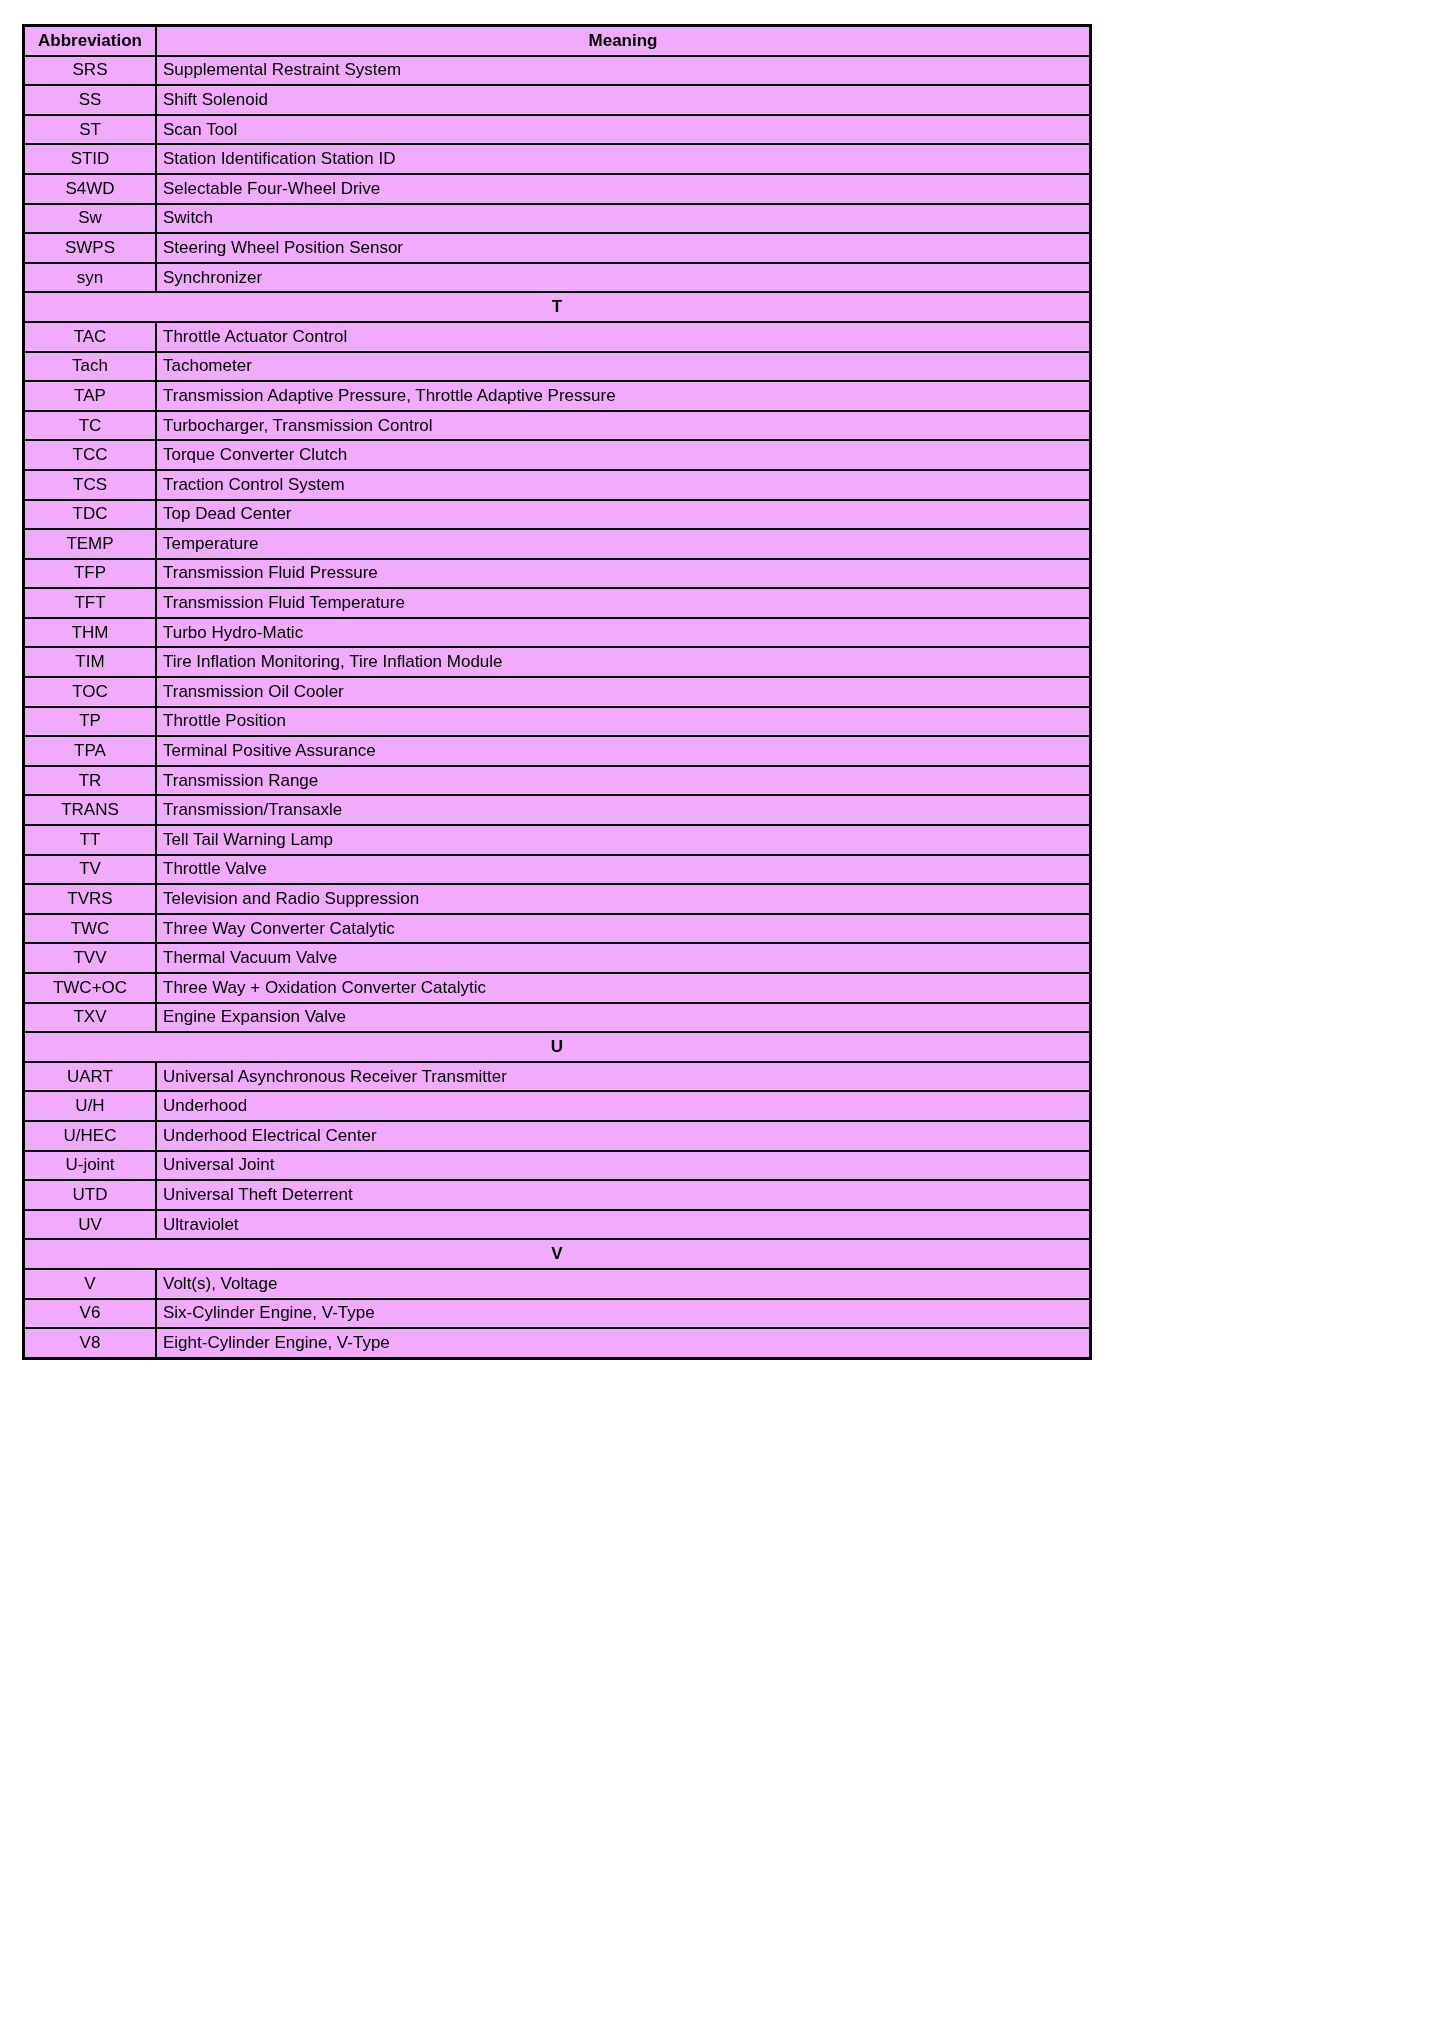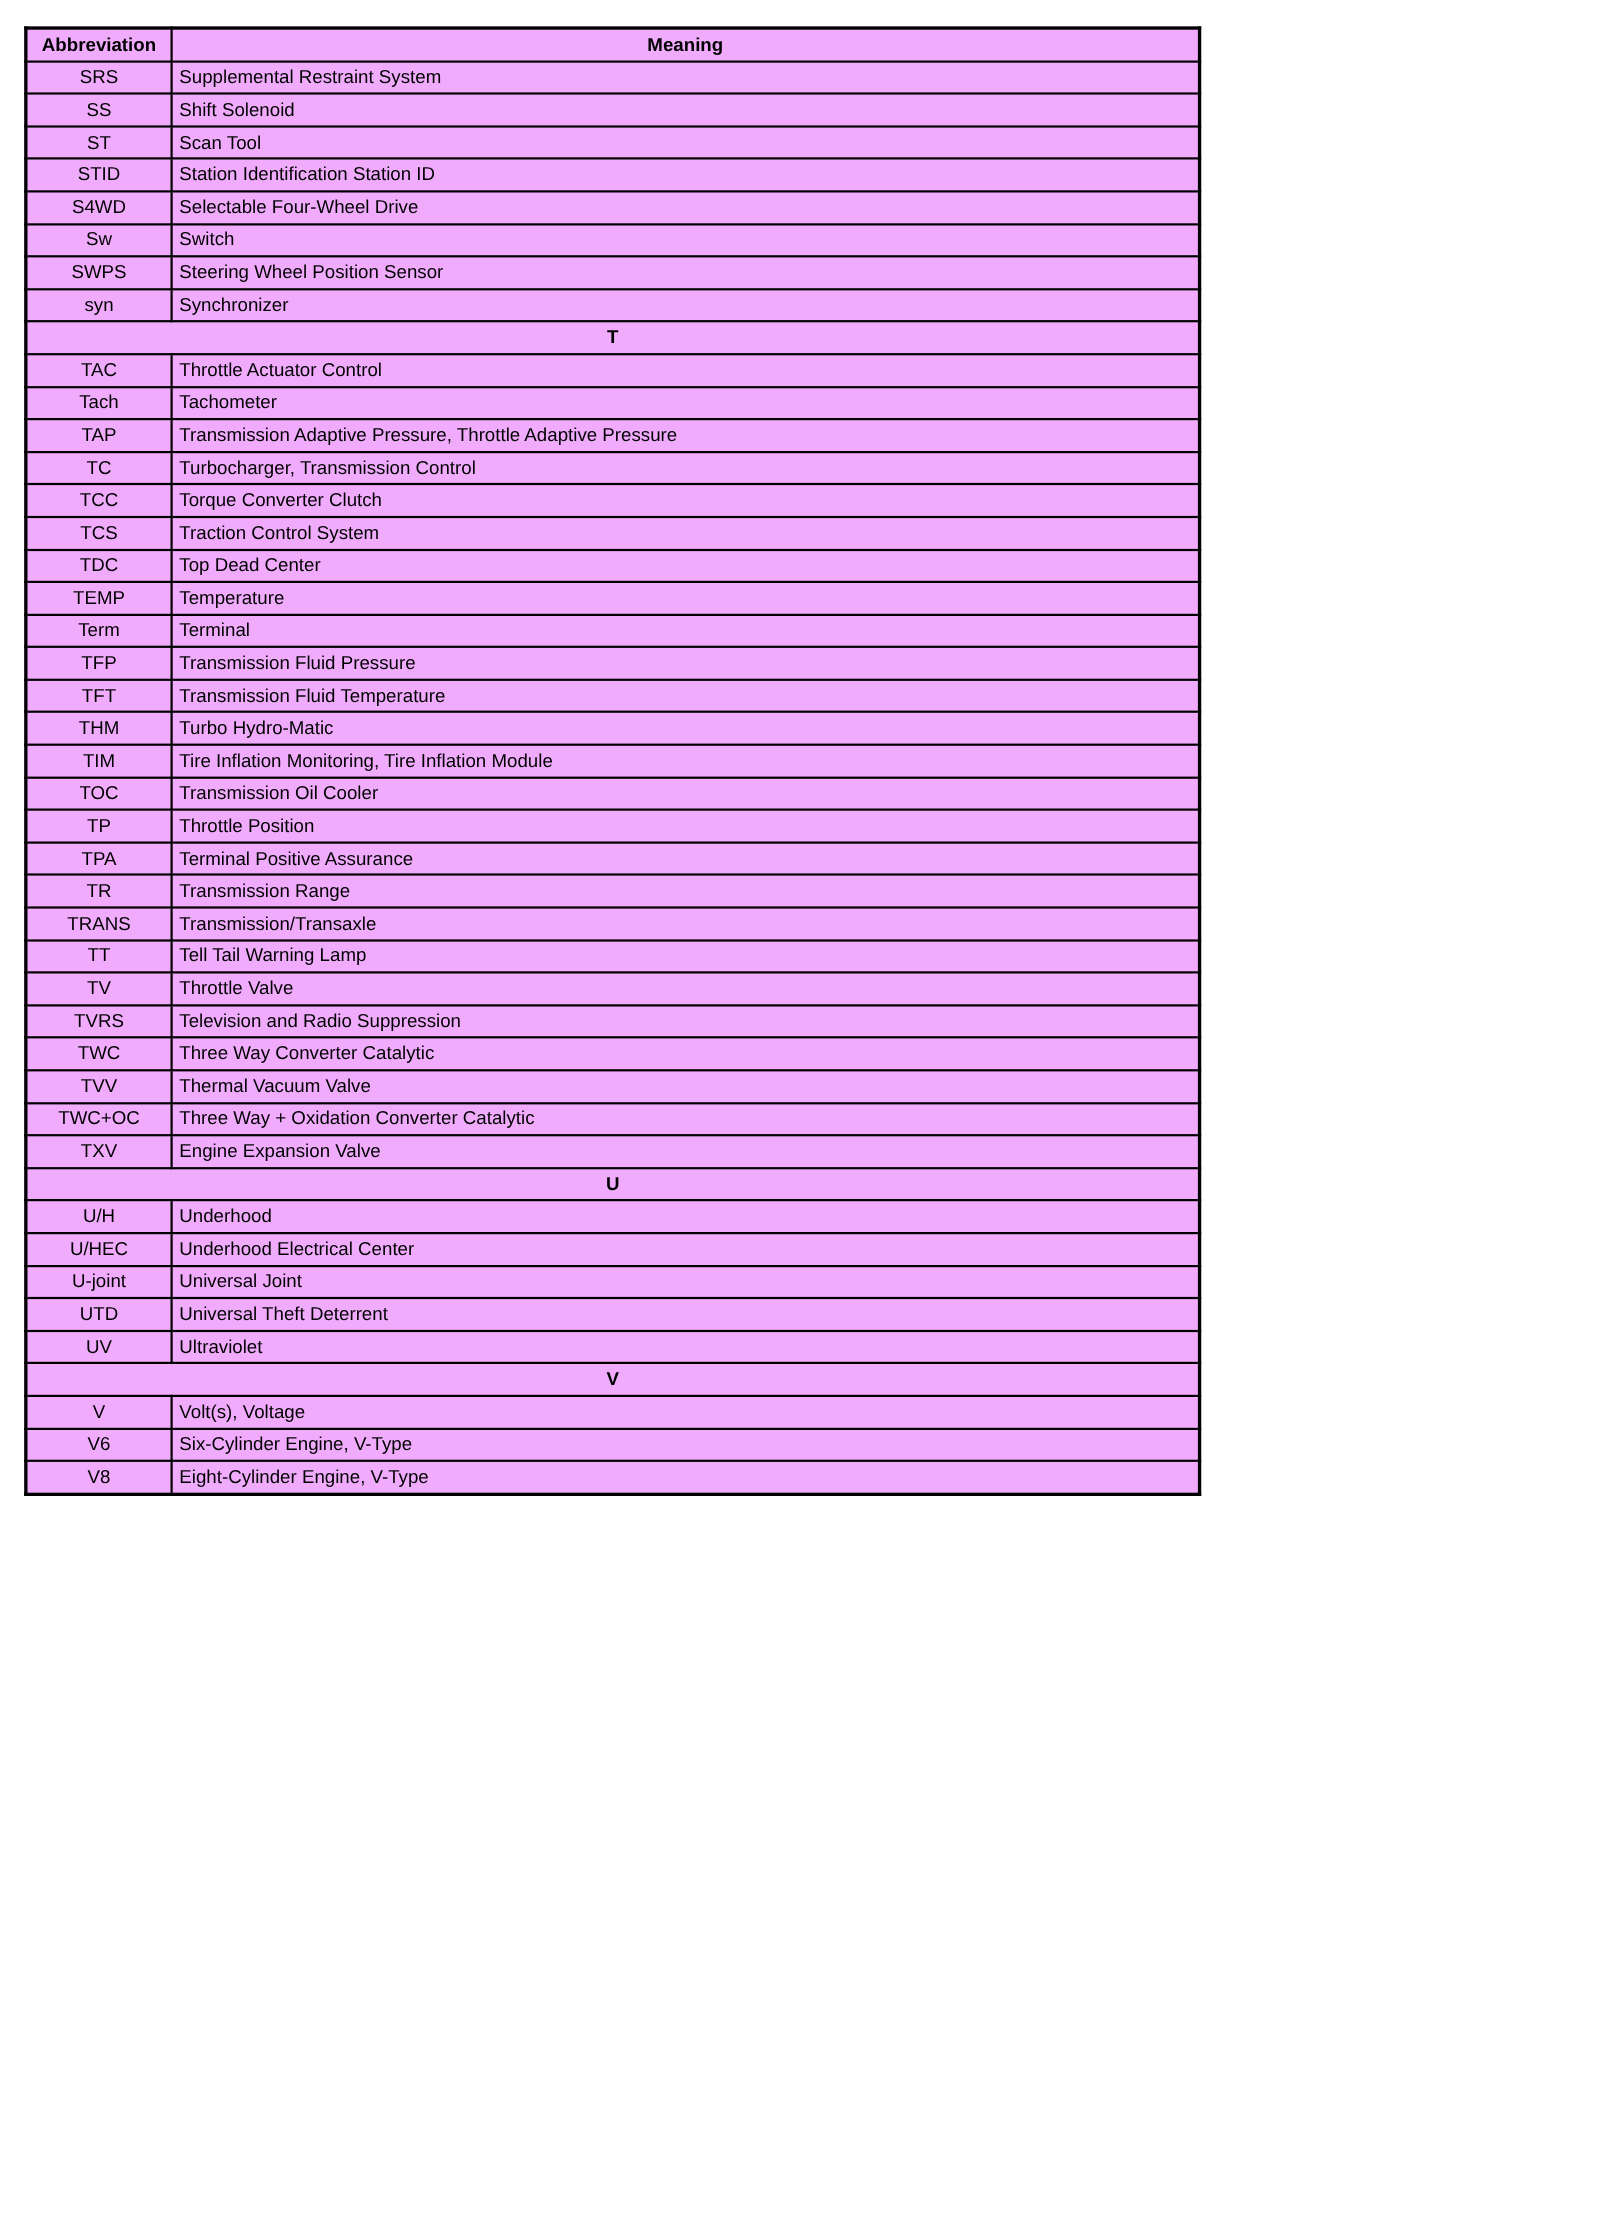--- a/index.html
+++ b/index.html
@@ -128,24 +128,20 @@
         </tr>
         <tr>
           <td class="abbr-cell">TDC</td>
           <td class="meaning-cell">Top Dead Center</td>
         </tr>
         <tr>
           <td class="abbr-cell">TEMP</td>
           <td class="meaning-cell">Temperature</td>
         </tr>
         <tr>
-          <td class="abbr-cell">Term</td>
-          <td class="meaning-cell">Terminal</td>
-        </tr>
-        <tr>
           <td class="abbr-cell">TFP</td>
           <td class="meaning-cell">Transmission Fluid Pressure</td>
         </tr>
         <tr>
           <td class="abbr-cell">TFT</td>
           <td class="meaning-cell">Transmission Fluid Temperature</td>
         </tr>
         <tr>
           <td class="abbr-cell">THM</td>
           <td class="meaning-cell">Turbo Hydro-Matic</td>
@@ -197,20 +193,24 @@
         <tr>
           <td class="abbr-cell">TWC+OC</td>
           <td class="meaning-cell">Three Way + Oxidation Converter Catalytic</td>
         </tr>
         <tr>
           <td class="abbr-cell">TXV</td>
           <td class="meaning-cell">Engine Expansion Valve</td>
         </tr>
         <tr>
           <td class="section-cell" colspan="2">U</td>
+        </tr>
+        <tr>
+          <td class="abbr-cell">UART</td>
+          <td class="meaning-cell">Universal Asynchronous Receiver Transmitter</td>
         </tr>
         <tr>
           <td class="abbr-cell">U/H</td>
           <td class="meaning-cell">Underhood</td>
         </tr>
         <tr>
           <td class="abbr-cell">U/HEC</td>
           <td class="meaning-cell">Underhood Electrical Center</td>
         </tr>
         <tr>

